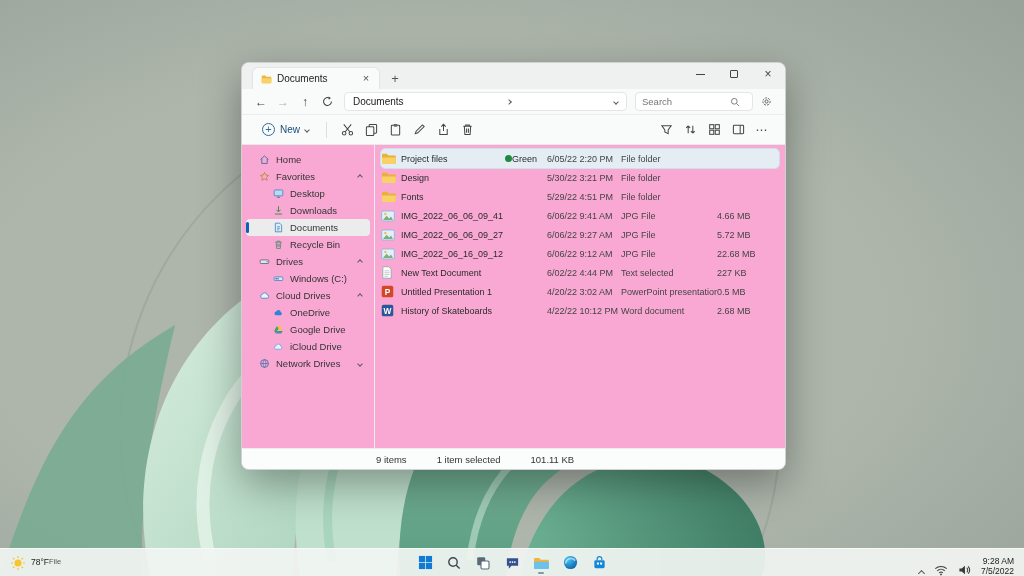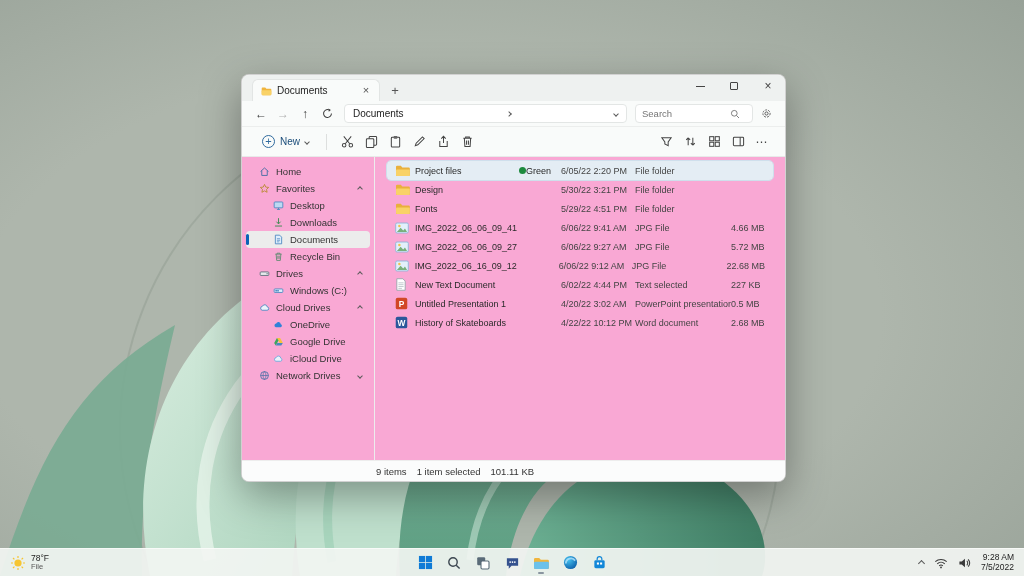--- a/index.html
+++ b/index.html
@@ -2,21 +2,21 @@
 <html><head>
 <meta charset="utf-8">
 <style>
   *{margin:0;padding:0;box-sizing:border-box}
   html,body{width:1024px;height:576px;overflow:hidden}
   body{font-family:"Liberation Sans",sans-serif;color:#222}
   .desktop{position:relative;width:1024px;height:576px;overflow:hidden;background:#a9b0a8}
   .wallpaper{position:absolute;inset:0;width:100%;height:100%}
 
   
-  .win{position:absolute;left:241px;top:74px;width:545px;height:408px;background:#fff;
+  .win{position:absolute;left:241px;top:62px;width:545px;height:408px;background:#fff;
        border-radius:8px;border:1px solid rgba(0,0,0,.18);box-shadow:0 14px 42px rgba(0,0,0,.35);
        display:flex;flex-direction:column;overflow:hidden;font-size:10px}
   .tbar{height:26px;background:#eef1f0;display:flex;align-items:flex-end;flex:0 0 26px}
   .tab{display:flex;align-items:center;gap:5px;background:#f9fbfa;height:22px;width:128px;
        margin-left:10px;padding:0 6px 0 8px;border-radius:6px 6px 0 0;border:1px solid #e2e5e4;border-bottom:none}
   .tab-title{flex:1;white-space:nowrap;overflow:hidden}
   .tab-close,.ntab{width:14px;height:14px;display:flex;align-items:center;justify-content:center;
        color:#555;border-radius:3px;font-size:11px;line-height:1;cursor:default}
   .ntab{margin-left:8px;margin-bottom:4px;font-size:13px}
   .caps{margin-left:auto;display:flex;align-self:flex-start}
@@ -55,51 +55,51 @@
   .sitem.sel{background:#ececec}
   .sitem.sel::before{content:"";position:absolute;left:0;top:3px;width:3px;height:11px;border-radius:2px;background:#0c63b6}
   .si-chev{margin-left:auto}
   .si-icon{display:flex;width:12px;justify-content:center}
 
   .filep{flex:1;display:flex;flex-direction:column;min-width:0;padding-top:4px}
   .lhead{display:flex;align-items:center;height:18px;padding:0 10px;color:#555;font-size:9px;flex:0 0 18px}
   .lhead .hsp{width:20px}
   .col-name{width:108px}.col-tag{width:42px}.col-date{width:74px}.col-type{width:96px}.col-size{flex:1}
   .lhead span{border-right:1px solid #f0f0f0;margin-right:6px;padding-right:4px;display:inline-flex;align-items:center;gap:4px}
-  .lrow{display:flex;align-items:center;height:19px;margin:0 12px;padding:0 8px;border-radius:4px;
+  .lrow{display:flex;align-items:center;height:19px;margin:0 6px;padding:0 0;border-radius:4px;
         font-size:9px;color:#2a2a2a;white-space:nowrap}
   .lrow.sel{background:#e4edf4;outline:1px solid #cfdfec}
   .lrow .ric{width:20px;display:flex;align-items:center}
   .lrow .nm{width:104px;overflow:hidden;text-overflow:ellipsis}
   .lrow .tg{width:42px;display:flex;align-items:center;overflow:hidden}
   .lrow .dt{width:74px;color:#444}
   .lrow .ty{width:96px;color:#444;overflow:hidden}
   .lrow .sz{flex:1;color:#444}
   .tagdot{width:7px;height:7px;border-radius:50%;background:#1d8a3e;flex:0 0 7px}
 
   .statusb{height:21px;flex:0 0 21px;border-top:1px solid #ededed;background:#fbfcfc;
-        display:flex;align-items:center;gap:10px;padding-left:134px;font-size:9.5px;color:#333}
+        display:flex;align-items:center;gap:30px;padding-left:134px;font-size:9.5px;color:#333}
 
   .chev{display:inline-block;width:5px;height:5px;border-right:1.2px solid #5a5a5a;border-bottom:1.2px solid #5a5a5a}
   .chev.up{transform:rotate(-135deg)}
   .chev.down{transform:rotate(45deg)}
   .chev.right{transform:rotate(-45deg)}
   .chev.sm{width:4px;height:4px}
 
   
   .taskbar{position:absolute;left:0;bottom:0;width:1024px;height:28px;background:rgba(242,245,242,.92);
         border-top:1px solid rgba(255,255,255,.6);display:flex;align-items:center}
   .wx{display:flex;align-items:center;gap:5px;padding:0 10px;height:100%}
-  .wx-txt{display:flex;flex-direction:column;line-height:1.05}
+  .wx-txt{display:flex;flex-direction:row;line-height:1.05}
   .wx-temp{font-size:8.5px;color:#222}
   .wx-cond{font-size:7.5px;color:#555}
   .tb-center{position:absolute;left:50%;transform:translateX(-50%);display:flex;align-items:center;gap:5px;height:100%}
   .tbtn{width:24px;height:24px;display:flex;align-items:center;justify-content:center;border-radius:4px;position:relative}
   .tbtn .ind{position:absolute;bottom:1px;left:9px;width:6px;height:2px;border-radius:2px;background:#8a96a0}
-  .tray{margin-left:auto;display:flex;align-items:center;gap:10px;padding-right:10px;height:100%}
+  .tray{margin-left:auto;display:flex;align-items:flex-end;gap:10px;padding-right:10px;height:100%}
   .clock{display:flex;flex-direction:column;align-items:flex-end;line-height:1.1;font-size:8.5px;color:#222}
 </style>
 </head>
 <body>
 
 <div class="desktop">
 
   <svg class="wallpaper" viewBox="0 0 1024 576" preserveAspectRatio="none">
     <defs>
       <radialGradient id="vig" cx="42%" cy="55%" r="80%">

